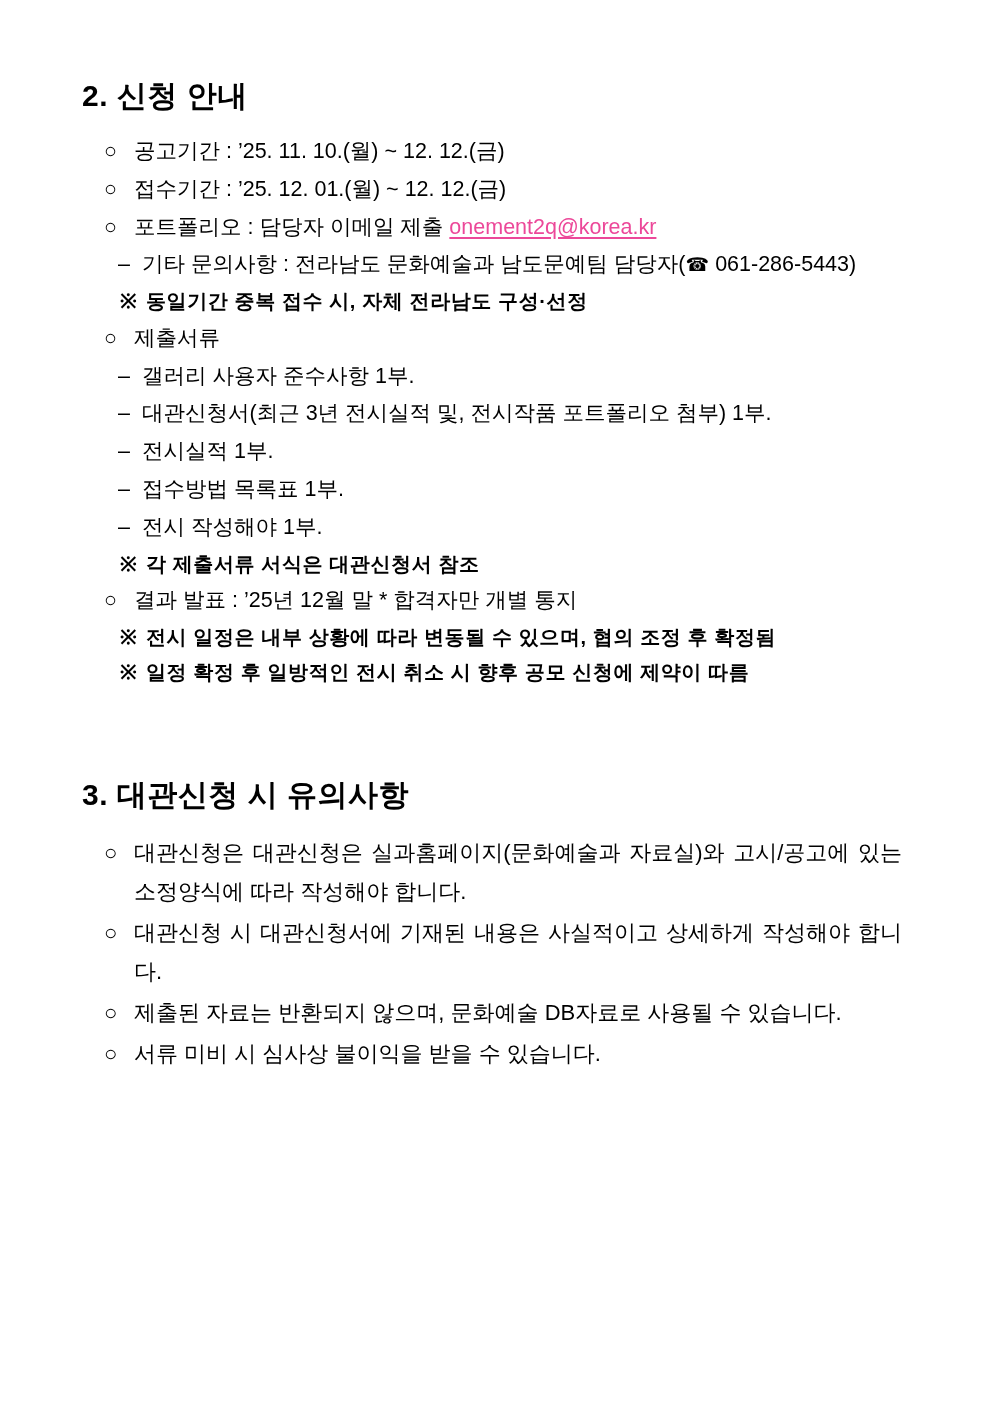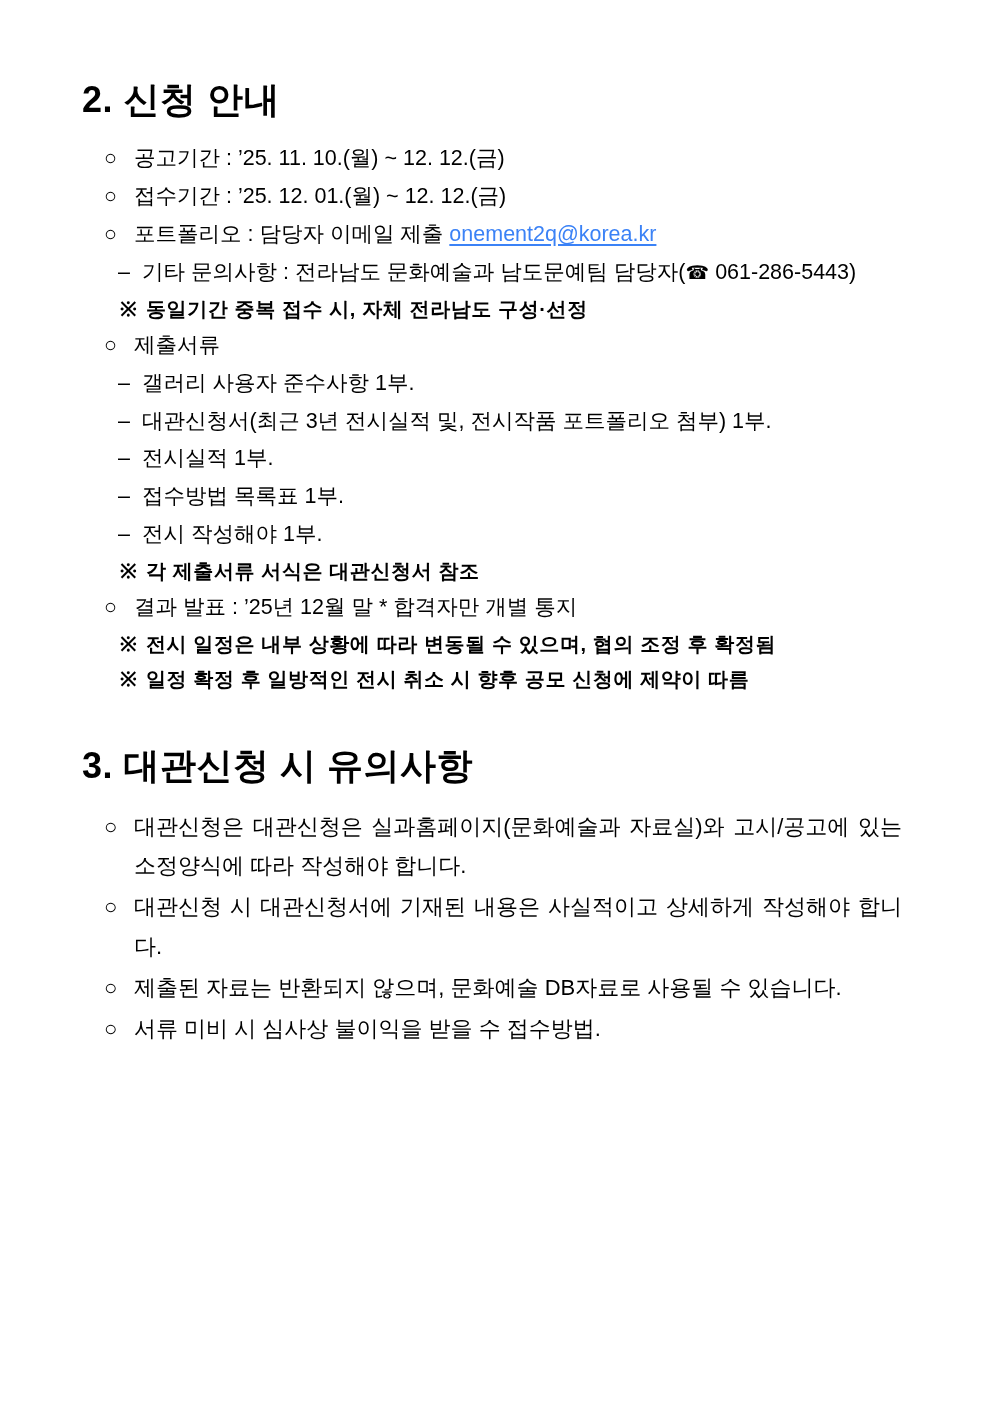--- a/index.html
+++ b/index.html
@@ -15,28 +15,28 @@
     position: relative;
     overflow: hidden;
   }
   .page {
     padding: 78px 70px 0 82px;
     box-sizing: border-box;
   }
 
   
   .section-heading {
-    font-size: 36px;
+    font-size: 30px;
     font-weight: bold;
     letter-spacing: 0.5px;
     margin: 0 0 20px 0;
     line-height: 1.2;
   }
   .section-heading.second {
-    margin-top: 48px;
+    margin-top: 88px;
   }
 
   
   .row {
     display: flex;
     align-items: flex-start;
     font-size: 21.5px;
     line-height: 1.62;
     margin-bottom: 3px;
     white-space: nowrap;
@@ -66,21 +66,21 @@
     padding-left: 38px;
     font-weight: bold;
     letter-spacing: 0.6px;
     font-size: 20px;
   }
   .note .marker {
     width: 26px;
   }
 
   .email-link {
-    color: #3b82f6;
+    color: #ec4899;
     text-decoration: underline;
     text-underline-offset: 3px;
   }
 
   .phone-icon {
     font-size: 19px;
   }
 
   
   .para-row {
@@ -193,16 +193,16 @@
   <div class="para-row">
     <span class="marker">○</span>
     <span class="text">대관신청 시 대관신청서에 기재된 내용은 사실적이고 상세하게 작성해야 합니다.</span>
   </div>
   <div class="para-row">
     <span class="marker">○</span>
     <span class="text">제출된 자료는 반환되지 않으며, 문화예술 DB자료로 사용될 수 있습니다.</span>
   </div>
   <div class="para-row">
     <span class="marker">○</span>
-    <span class="text">서류 미비 시 심사상 불이익을 받을 수 접수방법.</span>
+    <span class="text">서류 미비 시 심사상 불이익을 받을 수 있습니다.</span>
   </div>
 
 </div>
 
 </body></html>

